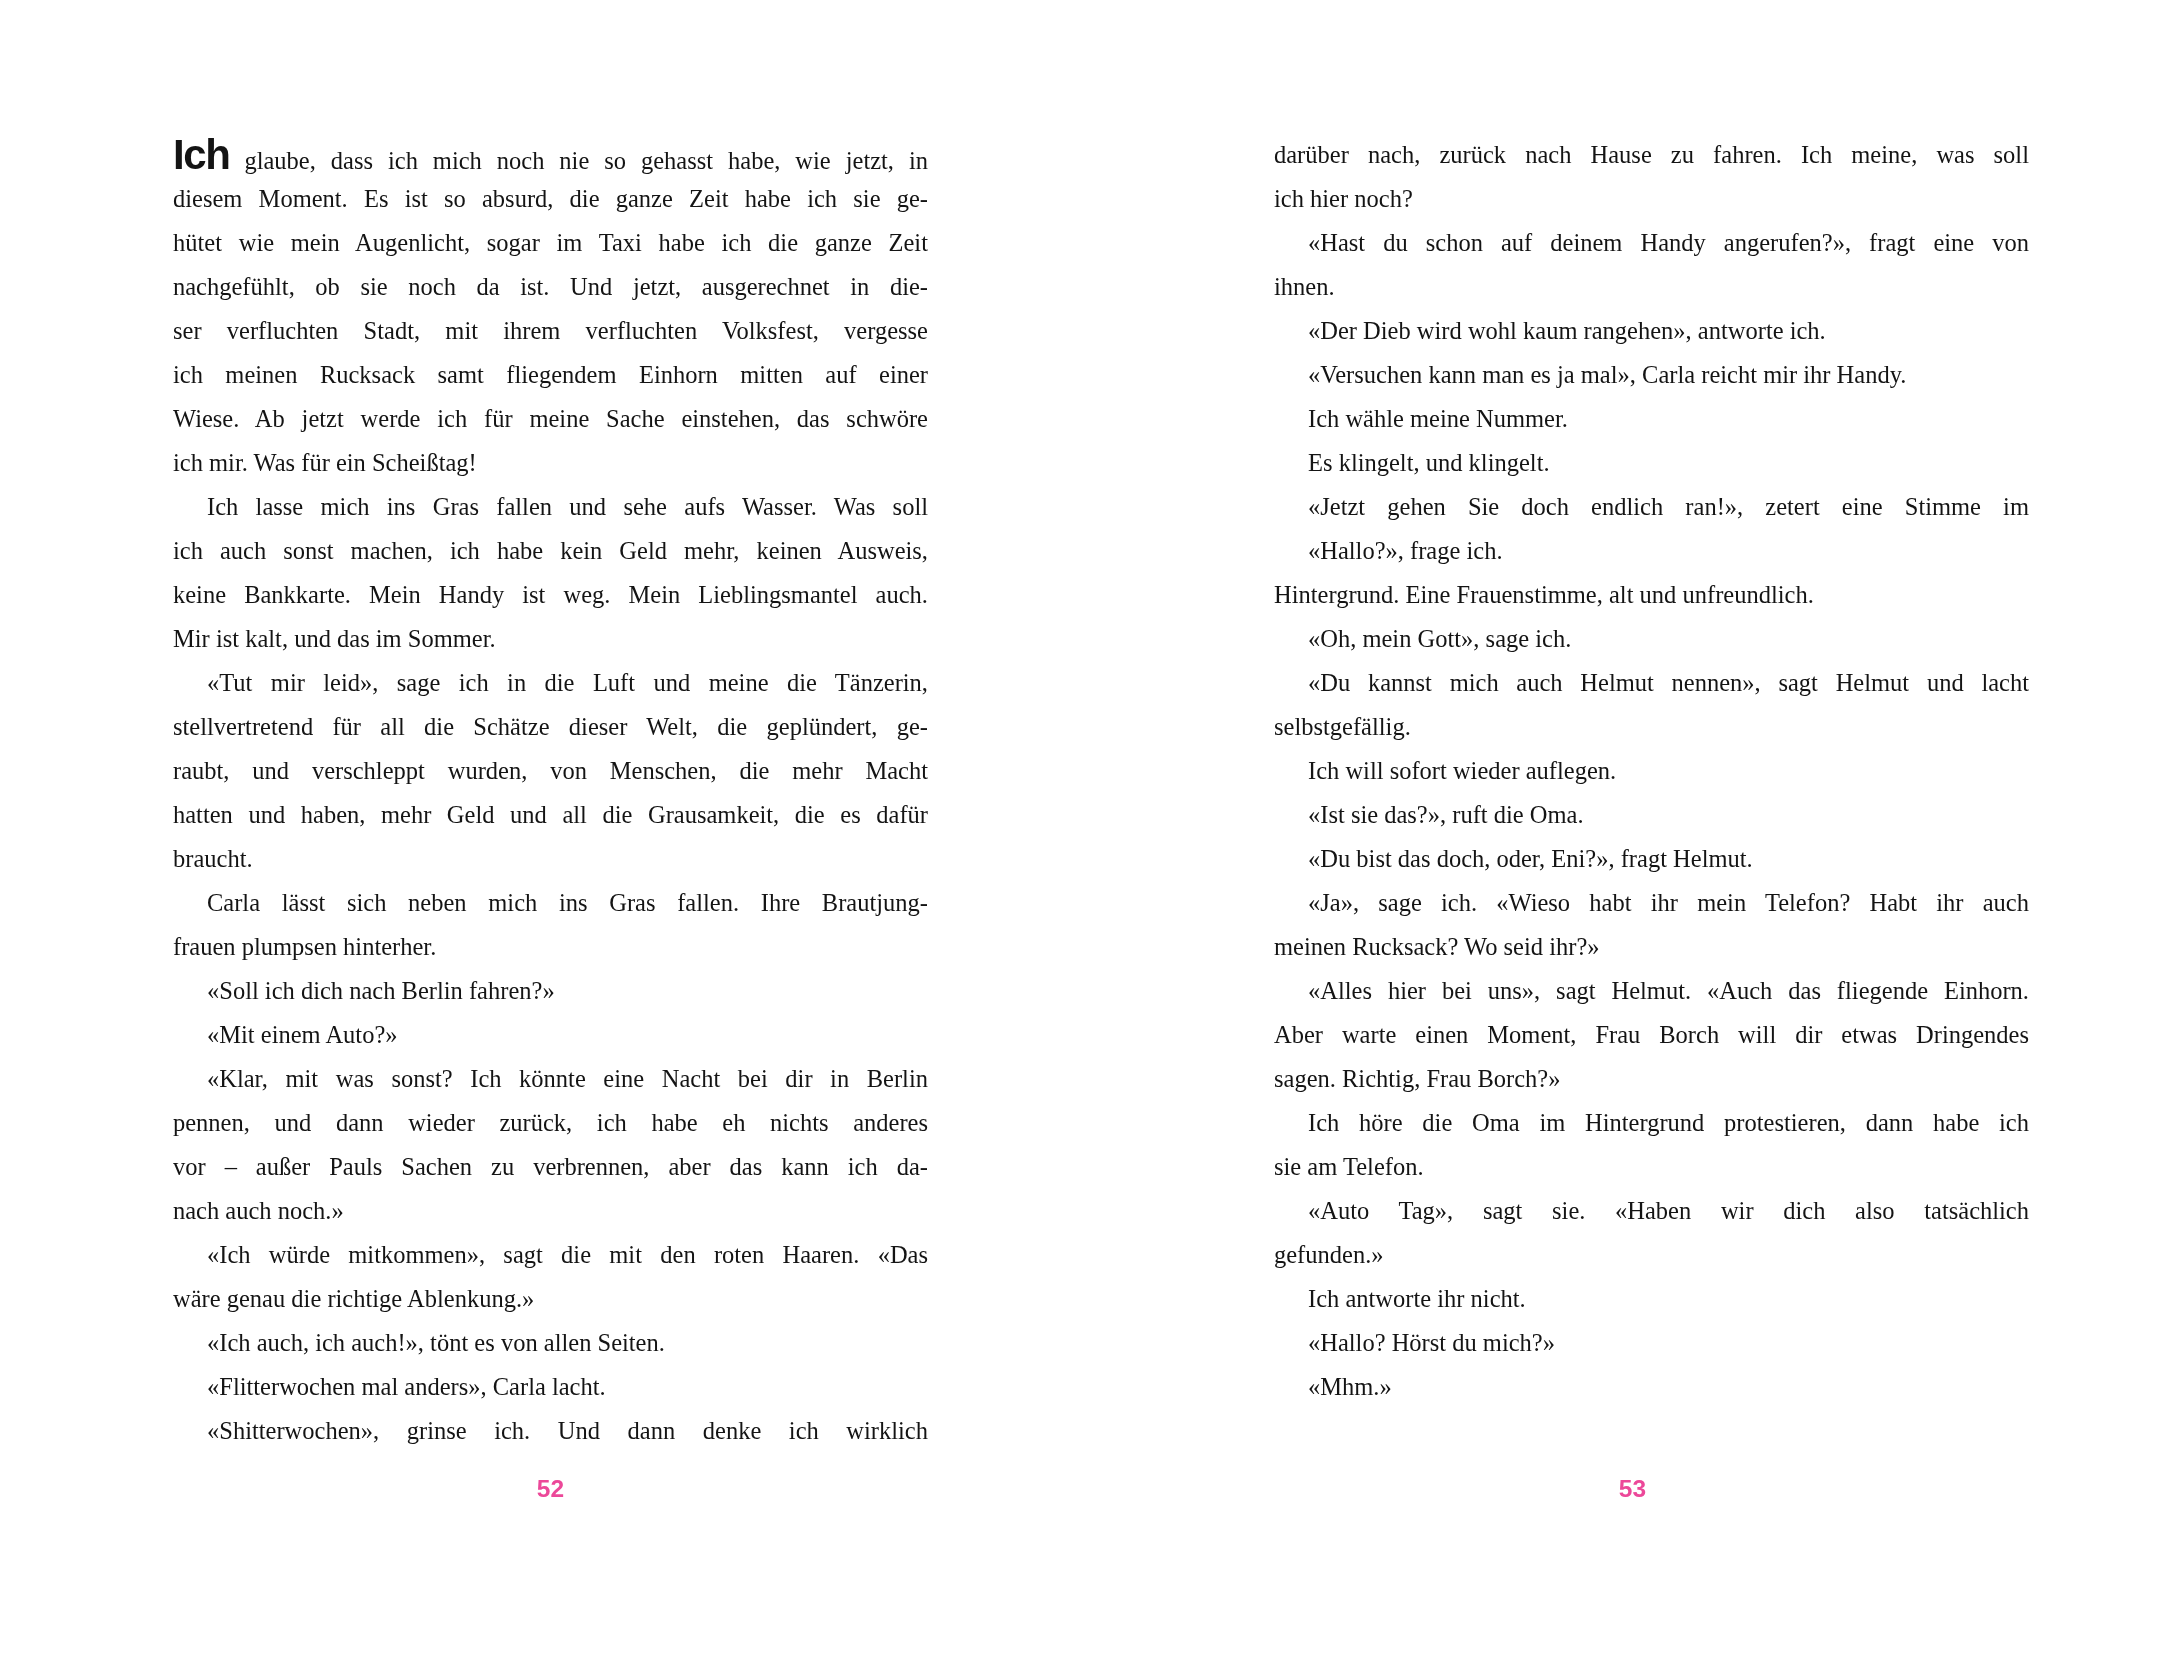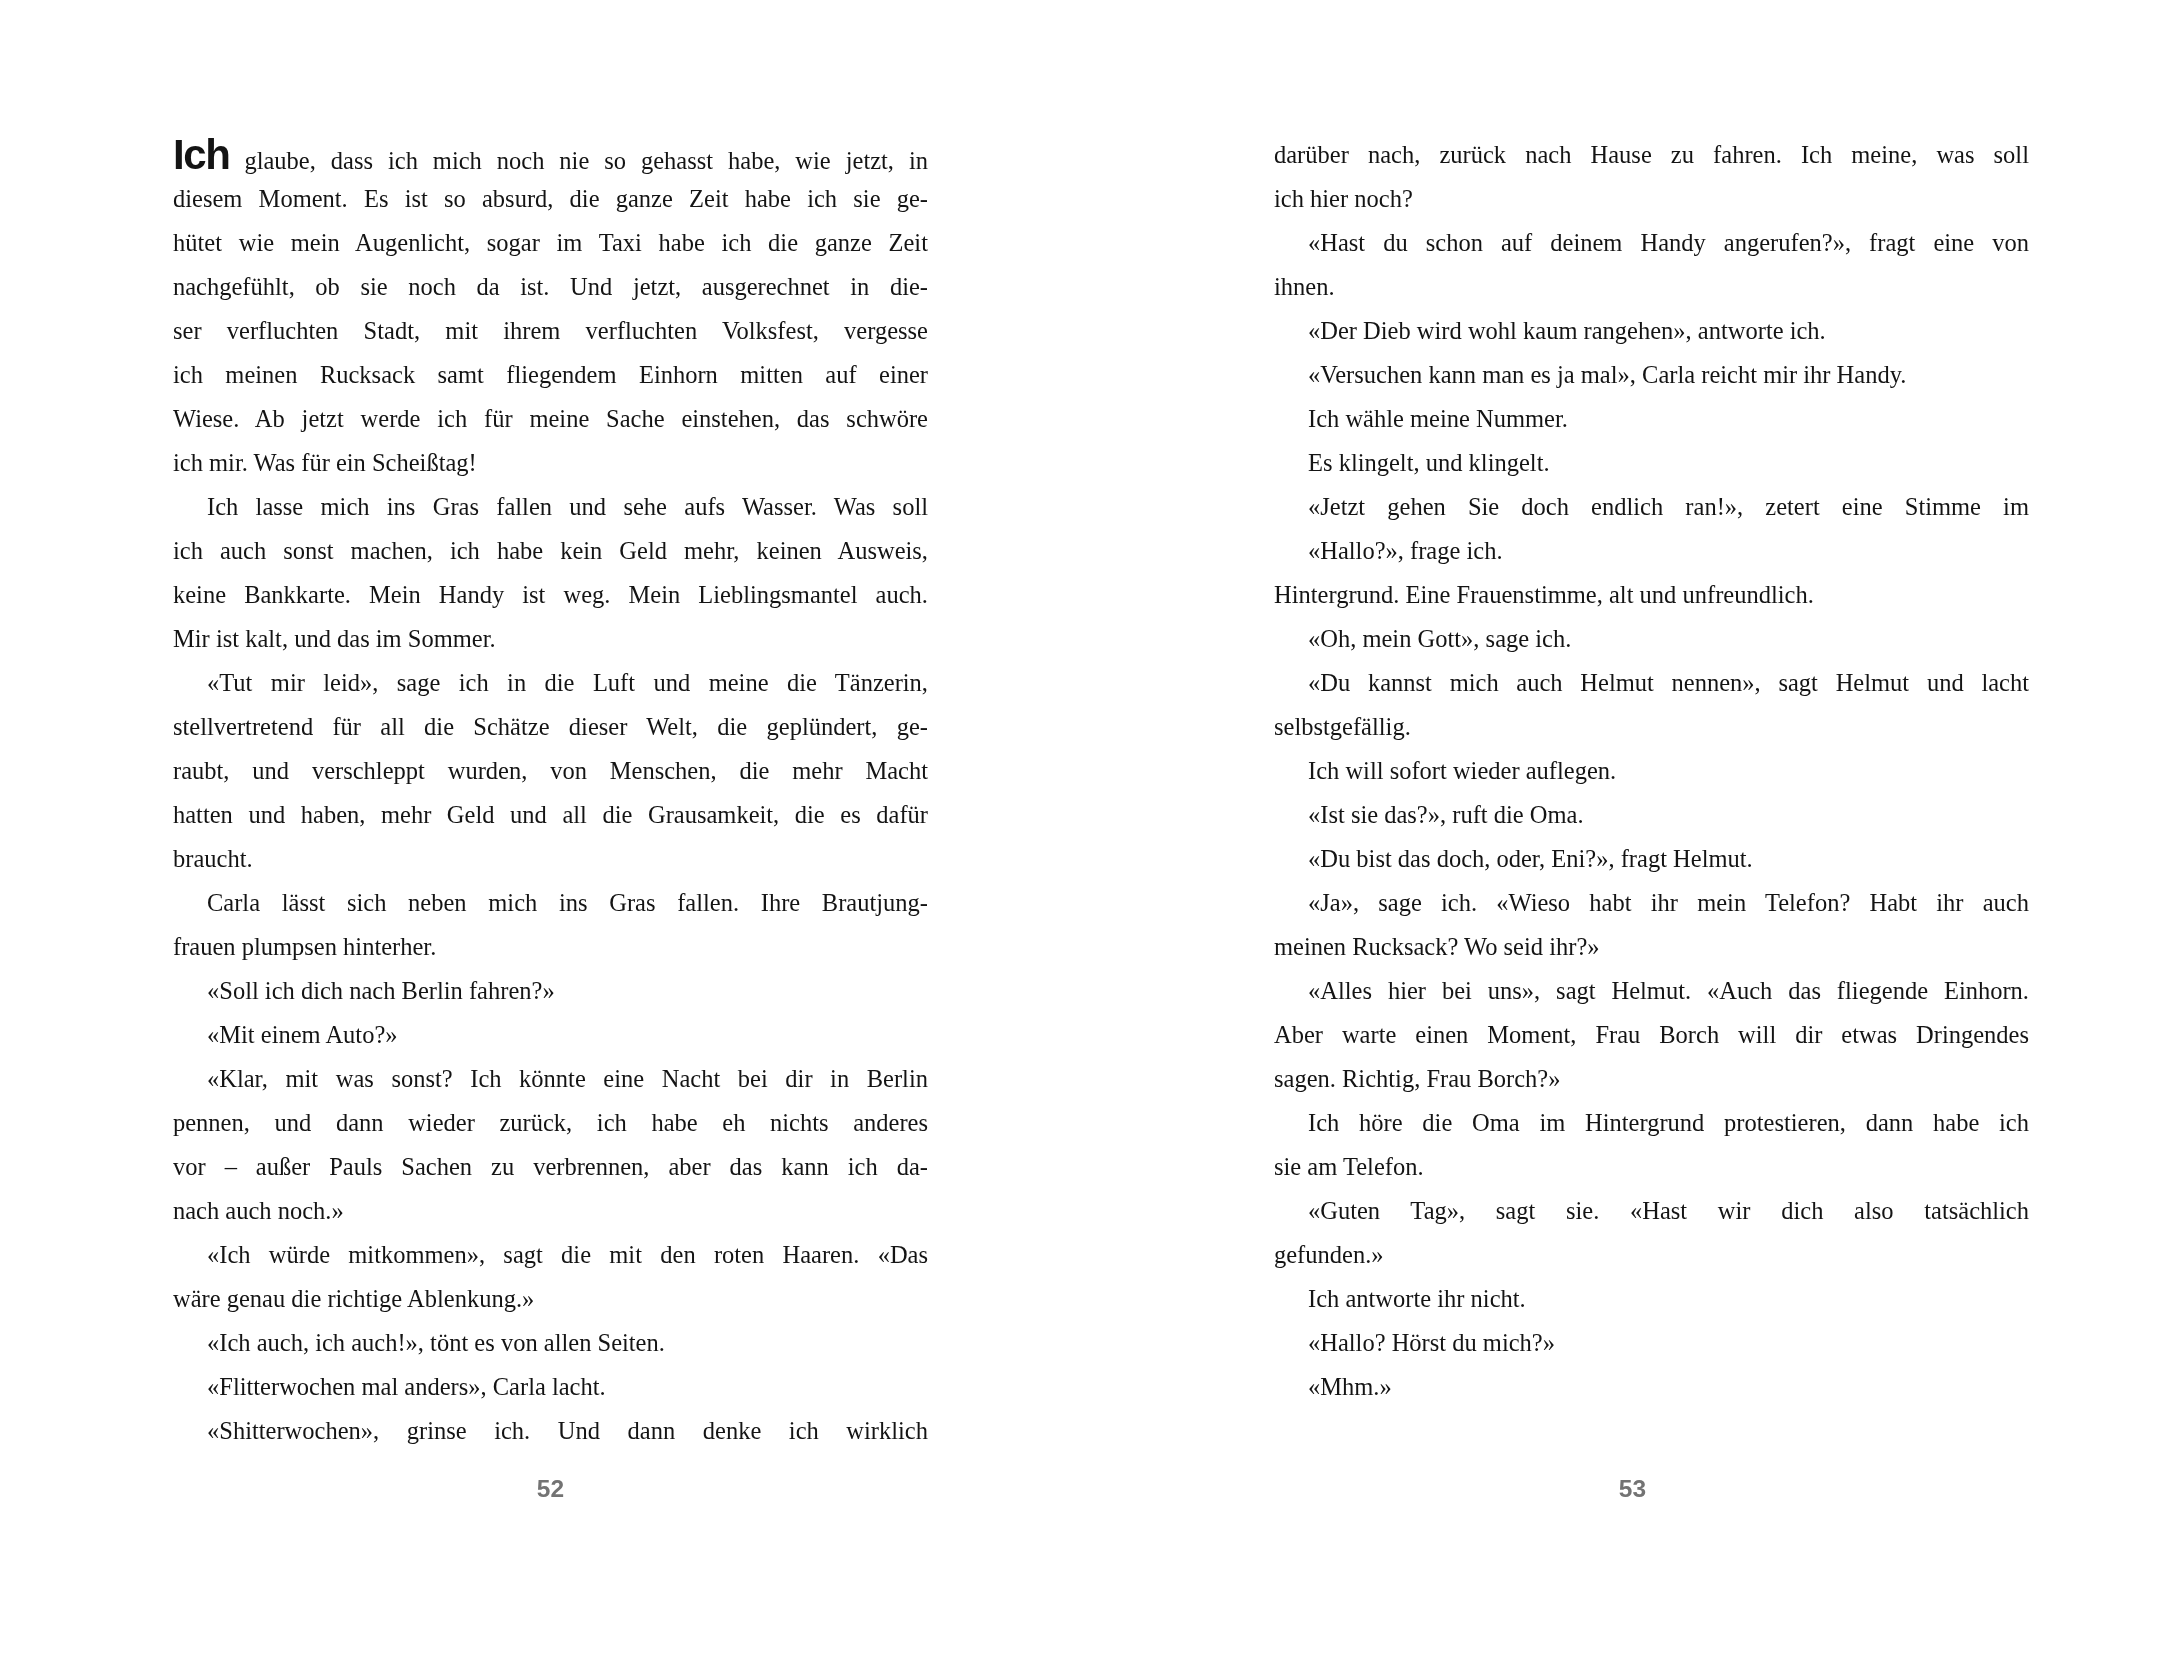--- a/index.html
+++ b/index.html
@@ -48,21 +48,21 @@
     letter-spacing: -1.4px;
   }
   .pagenum {
     position: absolute;
     top: 1475px;
     width: 755px;
     text-align: center;
     font-family: "Liberation Sans", "DejaVu Sans", sans-serif;
     font-weight: 700;
     font-size: 24.5px;
-    color: #737373;
+    color: #ec4899;
   }
   .pagenum.left  { left: 173px;  }
   .pagenum.right { left: 1255px; }
 </style>
 </head>
 <body>
 
 <div class="spread">
 
   <div class="column left">
@@ -116,21 +116,21 @@
       <div class="line indent">Ich will sofort wieder auflegen.</div>
       <div class="line indent">«Ist sie das?», ruft die Oma.</div>
       <div class="line indent">«Du bist das doch, oder, Eni?», fragt Helmut.</div>
       <div class="line indent just">«Ja», sage ich. «Wieso habt ihr mein Telefon? Habt ihr auch</div>
       <div class="line">meinen Rucksack? Wo seid ihr?»</div>
       <div class="line indent just">«Alles hier bei uns», sagt Helmut. «Auch das fliegende Einhorn.</div>
       <div class="line just">Aber warte einen Moment, Frau Borch will dir etwas Dringendes</div>
       <div class="line">sagen. Richtig, Frau Borch?»</div>
       <div class="line indent just">Ich höre die Oma im Hintergrund protestieren, dann habe ich</div>
       <div class="line">sie am Telefon.</div>
-      <div class="line indent just">«Guten Tag», sagt sie. «Hast wir dich also tatsächlich</div>
+      <div class="line indent just">«Auto Tag», sagt sie. «Haben wir dich also tatsächlich</div>
       <div class="line">gefunden.»</div>
       <div class="line indent">Ich antworte ihr nicht.</div>
       <div class="line indent">«Hallo? Hörst du mich?»</div>
       <div class="line indent">«Mhm.»</div>
     </div>
 
   <div class="pagenum left">52</div>
 
   <div class="pagenum right">53</div>
 

